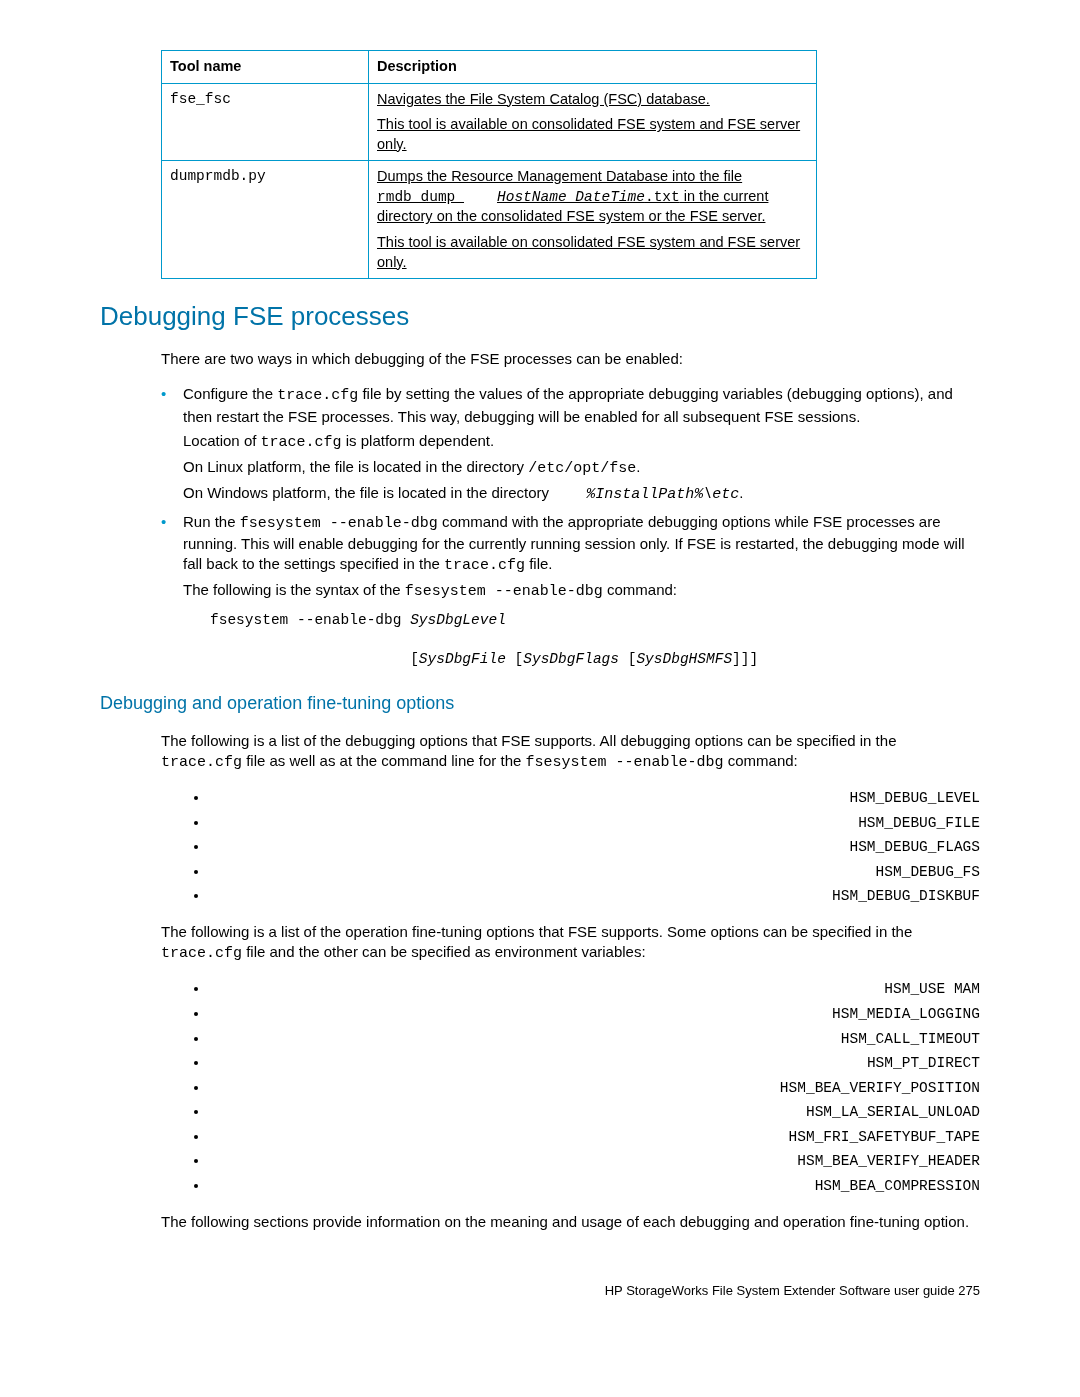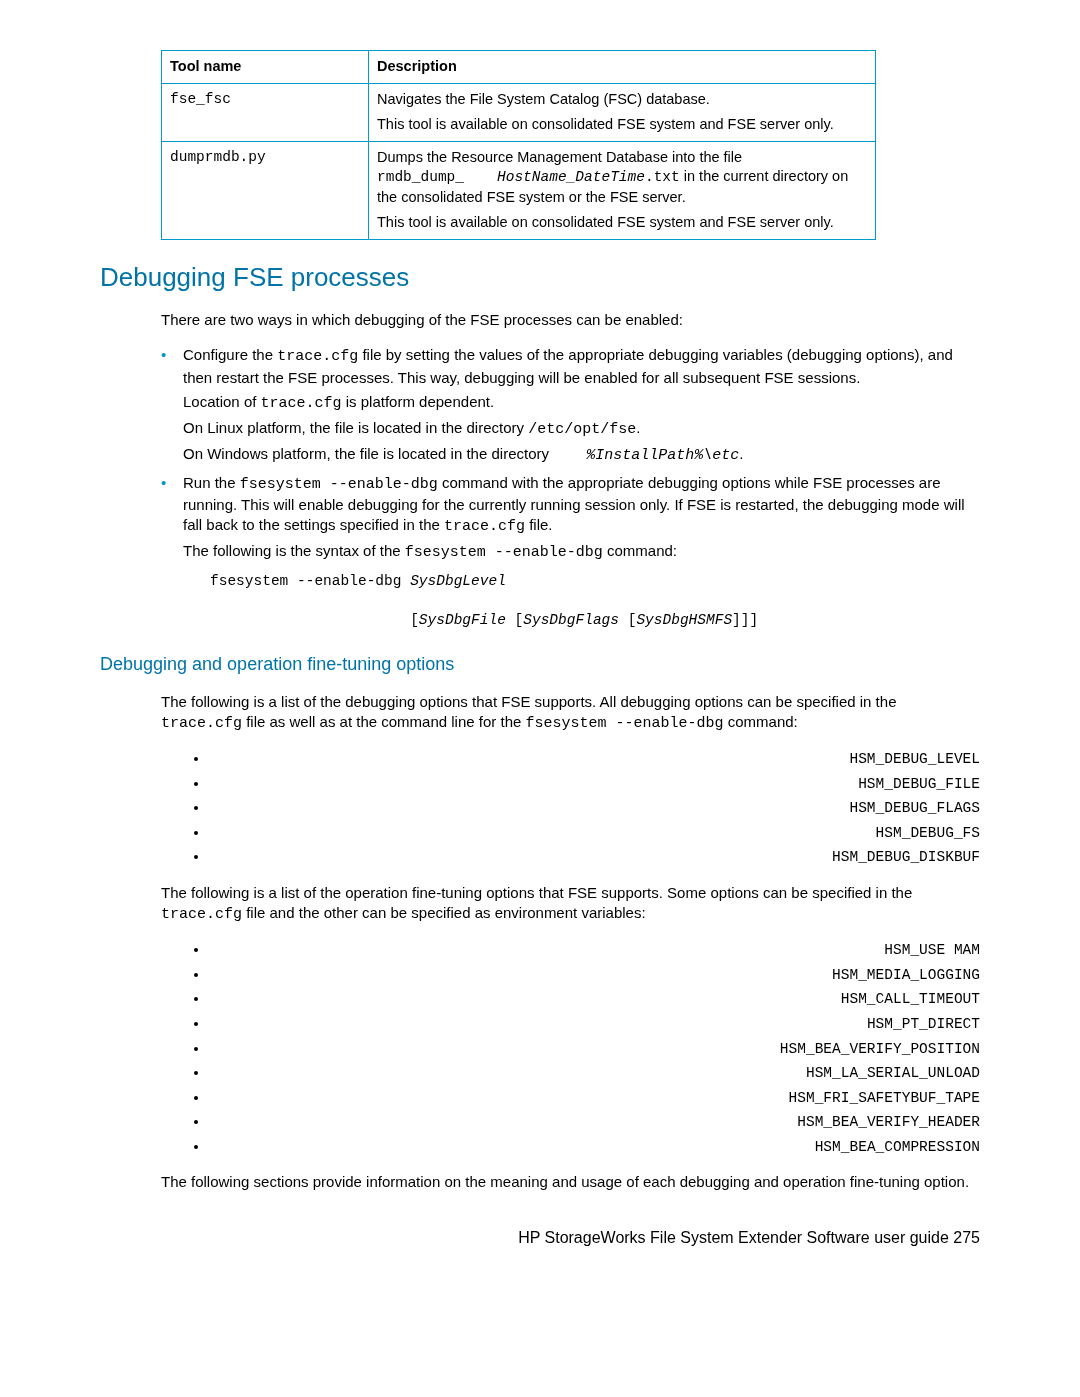--- a/index.html
+++ b/index.html
@@ -7,40 +7,41 @@
     font-size: 15px;
     color: #000;
     margin: 0;
     padding: 50px 100px 40px 100px;
     width: 1080px;
     box-sizing: border-box;
     line-height: 1.35;
   }
   table {
     border-collapse: collapse;
-    width: 715px;
+    width: 656px;
     margin-left: 61px;
     margin-bottom: 20px;
   }
   table, th, td {
     border: 1.5px solid #0099cc;
   }
   th {
     text-align: left;
     font-weight: bold;
     padding: 6px 8px;
     font-size: 14.5px;
   }
   td {
     vertical-align: top;
     padding: 6px 8px;
     font-size: 14.5px;
   }
   td p {
     margin: 0 0 6px 0;
+    text-decoration: underline;
   }
   td p:last-child { margin-bottom: 0; }
   .mono {
     font-family: "Courier New", monospace;
   }
   .italic-mono {
     font-family: "Courier New", monospace;
     font-style: italic;
     margin-left: 33px;
   }
@@ -95,22 +96,22 @@
   .bold { font-weight: bold; }
   .sub-p { margin: 4px 0 4px 0; }
   pre.codeblock {
     font-family: "Courier New", monospace;
     font-size: 14.5px;
     margin: 6px 0 6px 110px;
     white-space: pre;
   }
   .footer {
     text-align: right;
-    font-size: 16px;
-    margin-top: 34px;
+    font-size: 13px;
+    margin-top: 50px;
   }
   col.tool { width: 207px; }
 </style>
 </head>
 <body>
 
 <table>
   <colgroup>
       <col class="tool">
       <col>

